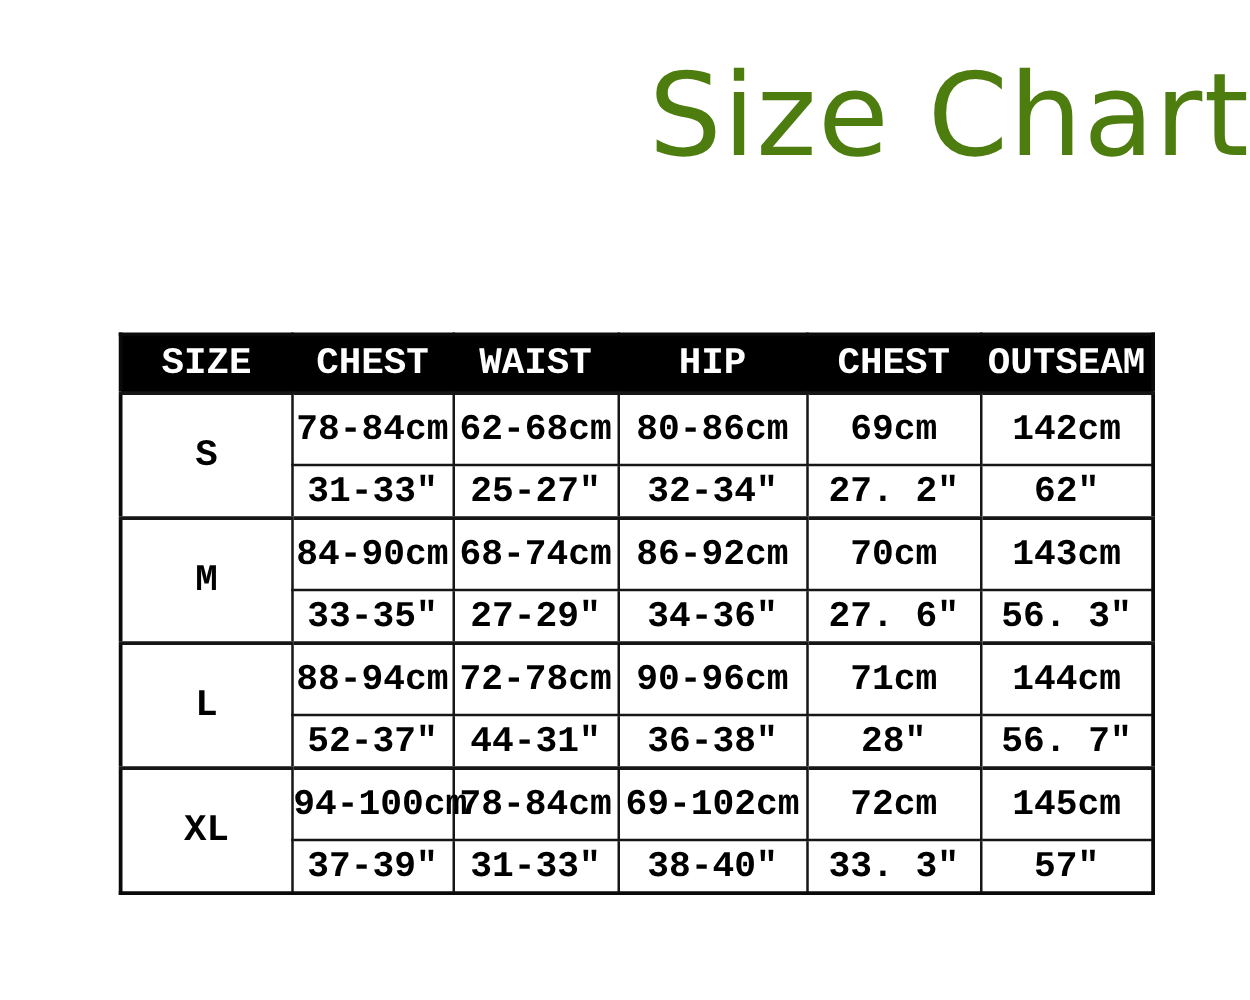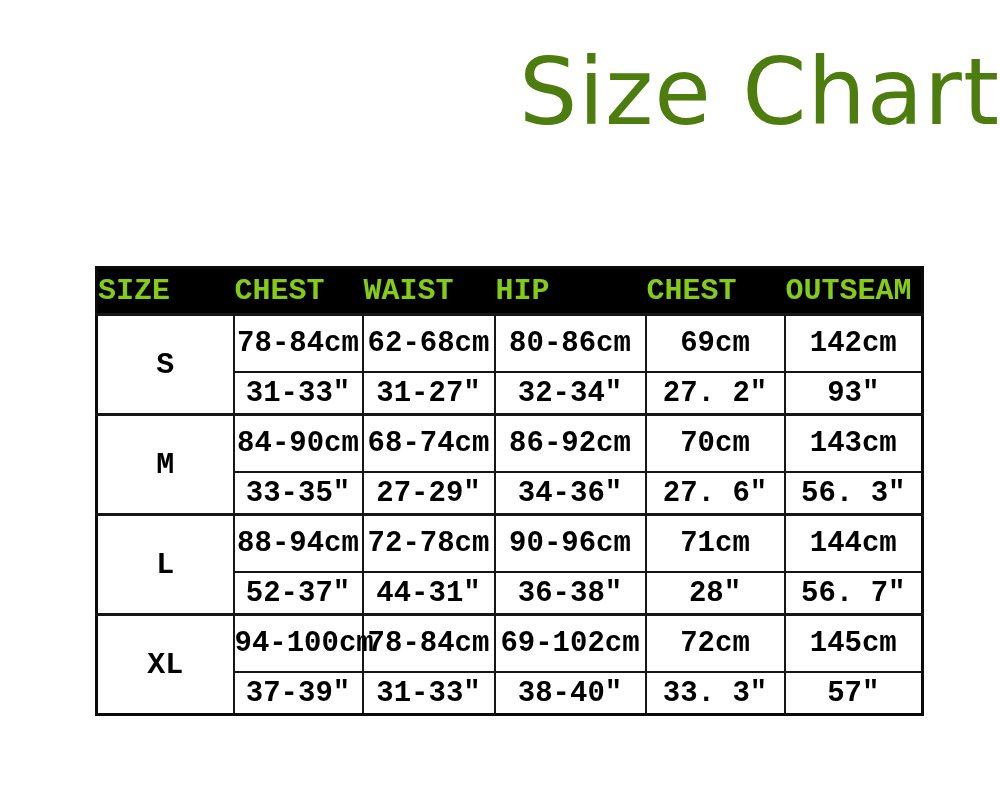--- a/index.html
+++ b/index.html
@@ -37,26 +37,26 @@
     border-collapse: collapse;
     table-layout: fixed;
     border: 3px solid #0a0a0a;
     font-family: "Liberation Mono", "DejaVu Sans Mono", monospace;
     font-weight: 700;
     font-size: 29px;
     color: #000000;
   }
   table.size-table th {
     background: #000000;
-    color: #84cc16;
+    color: #ffffff;
     height: 44px;
     font-size: 30px;
     font-weight: 700;
     border: 2px solid #000000;
-    text-align: left;
+    text-align: center;
     white-space: nowrap;
     overflow: visible;
     padding: 0;
   }
   table.size-table td {
     border: 2px solid #161616;
     text-align: center;
     vertical-align: middle;
     white-space: nowrap;
     overflow: visible;
@@ -99,24 +99,24 @@
       <tr class="cm-row">
         <td class="size-cell" rowspan="2">S</td>
         <td>78-84cm</td>
         <td>62-68cm</td>
         <td>80-86cm</td>
         <td>69cm</td>
         <td>142cm</td>
       </tr>
       <tr class="inch-row">
         <td>31-33″</td>
-        <td>31-27″</td>
+        <td>25-27″</td>
         <td>32-34″</td>
         <td>27. 2″</td>
-        <td>93″</td>
+        <td>62″</td>
       </tr>
 
       <tr class="cm-row">
         <td class="size-cell" rowspan="2">M</td>
         <td>84-90cm</td>
         <td>68-74cm</td>
         <td>86-92cm</td>
         <td>70cm</td>
         <td>143cm</td>
       </tr>

